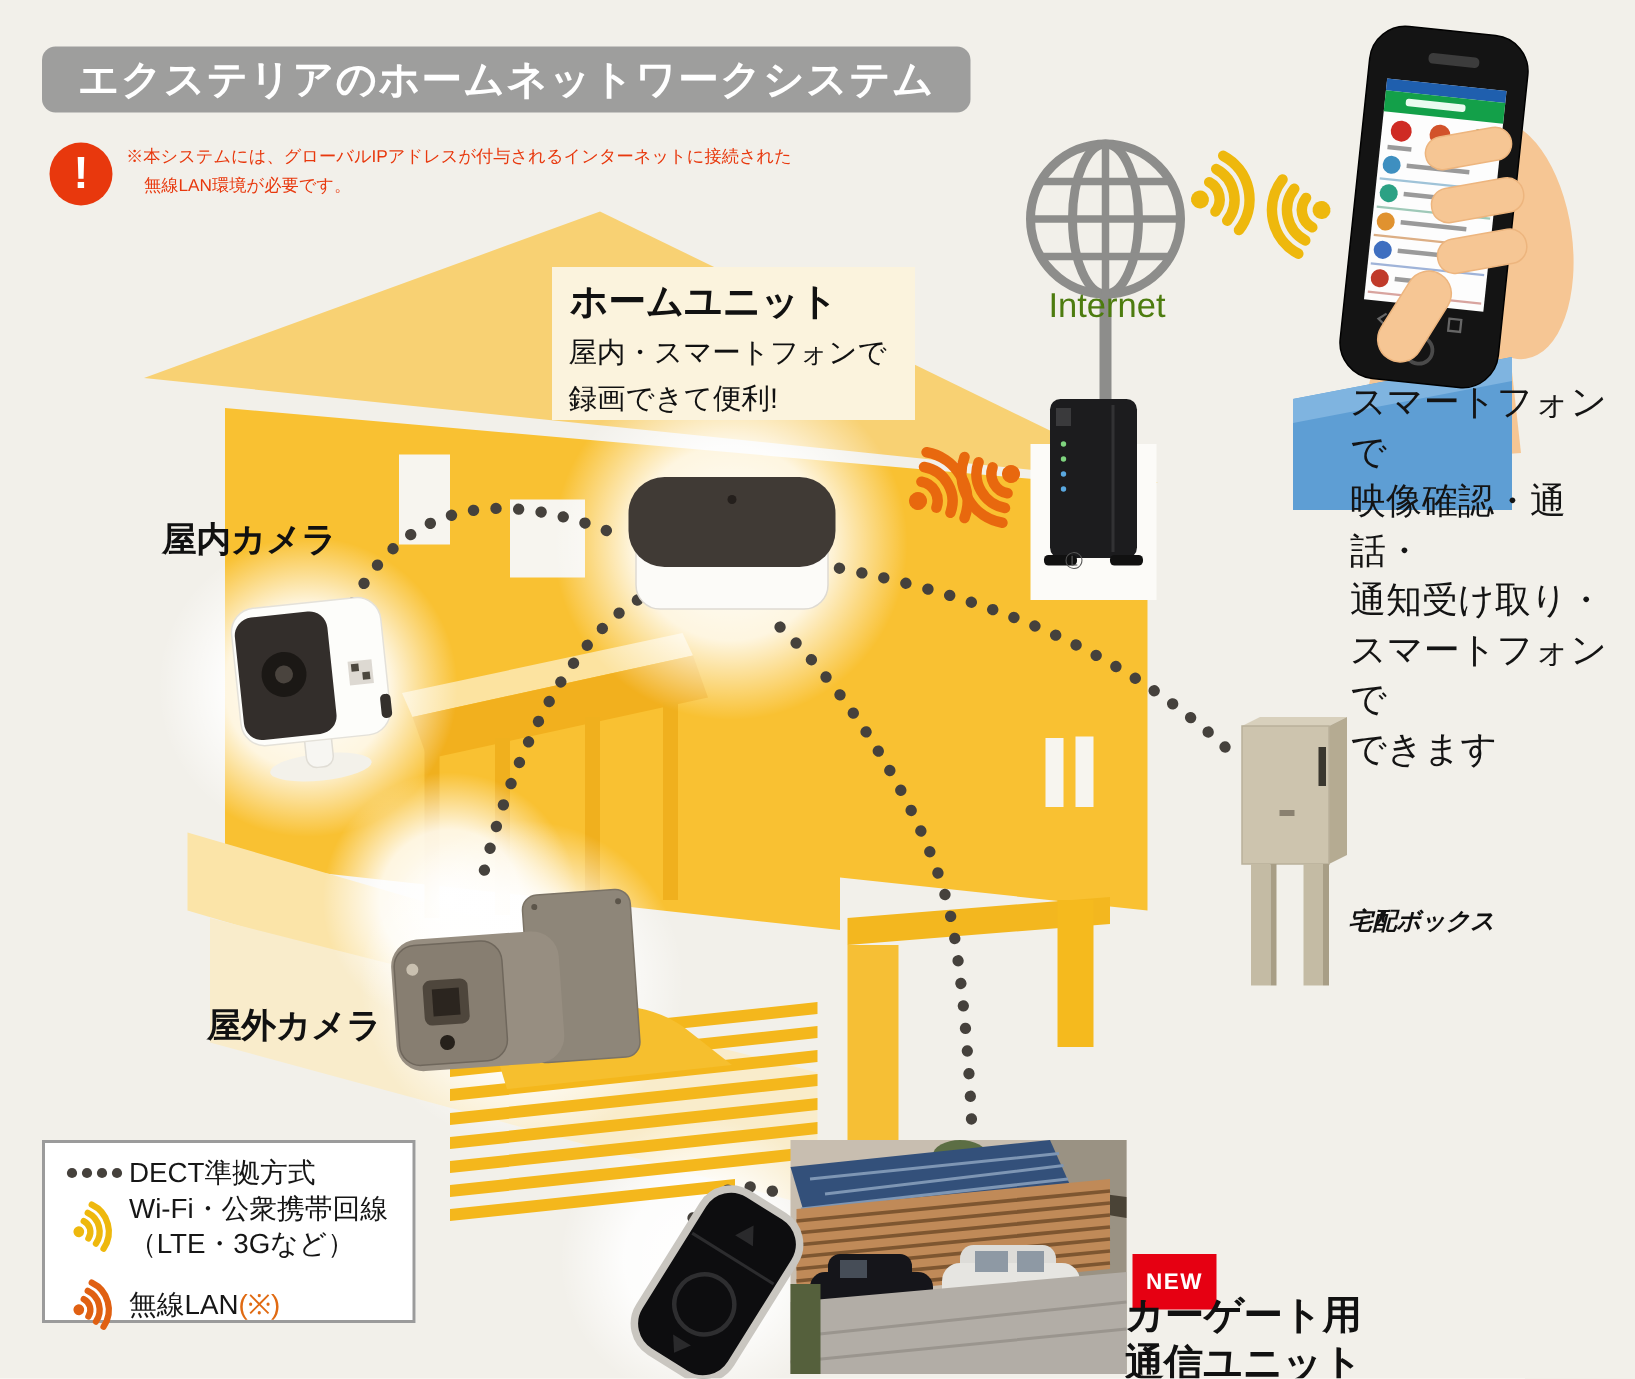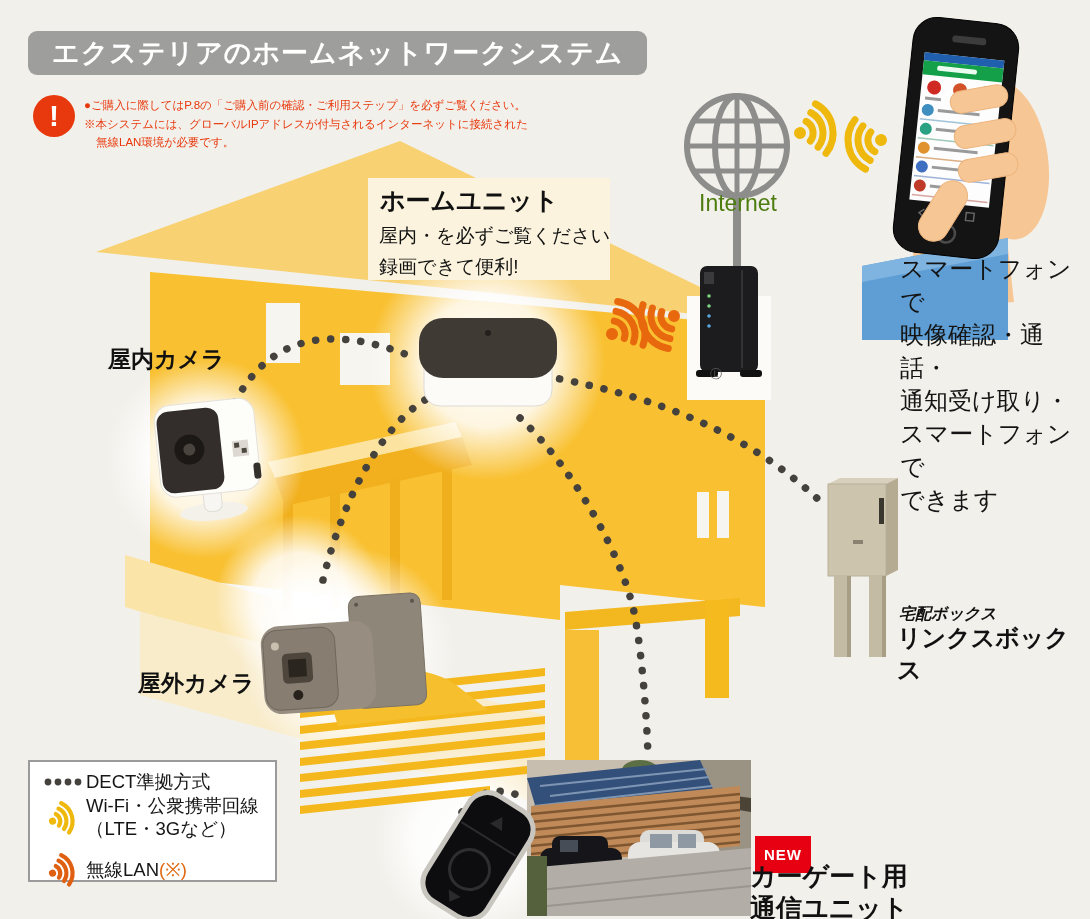--- a/index.html
+++ b/index.html
@@ -249,48 +249,46 @@
     <rect x="954" y="122" width="62" height="23" rx="11" transform="rotate(-10 985 133)" fill="#f6c694" stroke="#edb57e"></rect>
     <rect x="958" y="156" width="60" height="23" rx="11" transform="rotate(-10 988 167)" fill="#f6c694" stroke="#edb57e"></rect>
     <rect x="928" y="178" width="30" height="66" rx="15" transform="rotate(32 943 211)" fill="#f6c694" stroke="#edb57e"></rect>
   </g>
 </svg>
 
 <div class="abs title-banner">エクステリアのホームネットワークシステム</div>
 
 <div class="abs notice-icon">!</div>
 <div class="abs notice-text">
-  <div>●ご購入に際してはP.8の「ご購入前の確認・ご利用ステップ」を必ずご覧ください。</div>
   <div>※本システムには、グローバルIPアドレスが付与されるインターネットに接続された</div>
   <div class="indent">無線LAN環境が必要です。</div>
 </div>
 
 <div class="abs hu-box"></div>
 <div class="abs hu-title">ホームユニット</div>
 <div class="abs hu-desc">
-  <div>屋内・を必ずご覧ください</div>
+  <div>屋内・スマートフォンで</div>
   <div>録画できて便利!</div>
 </div>
 
 <div class="abs cam-label" style="left:108px;top:344px">屋内カメラ</div>
 <div class="abs cam-label" style="left:138px;top:668px">屋外カメラ</div>
 
 <div class="abs internet-label">Internet</div>
 <div class="abs router-mark">Ⓛ</div>
 
 <div class="abs phone-note">
   <div>スマートフォンで</div>
   <div>映像確認・通話・</div>
   <div>通知受け取り・</div>
   <div>スマートフォンで</div>
   <div>できます</div>
 </div>
 
 <div class="abs linkbox-sub">宅配ボックス</div>
-<div class="abs linkbox-title">リンクスボックス</div>
 
 <div class="abs new-badge">NEW</div>
 <div class="abs cargate-text">
   <div>カーゲート用</div>
   <div>通信ユニット</div>
 </div>
 
 <div class="abs legend">
   <div class="legend-row" style="top:8px">
     <span class="legend-icon">

